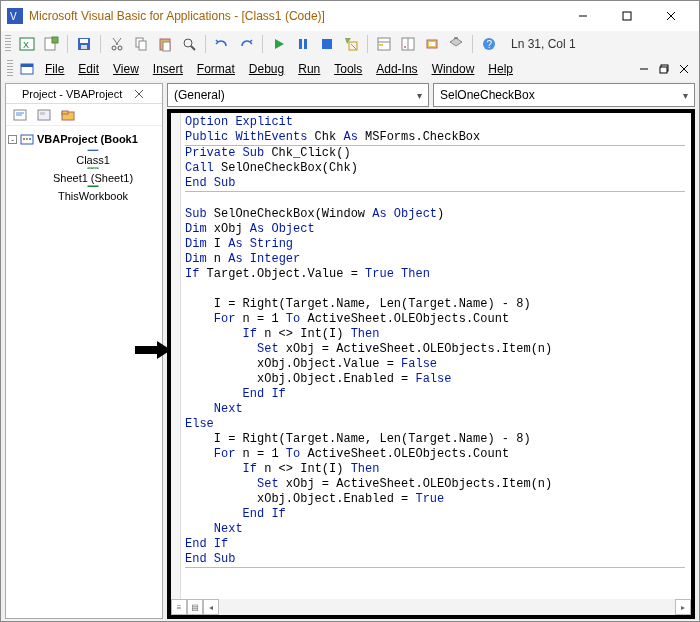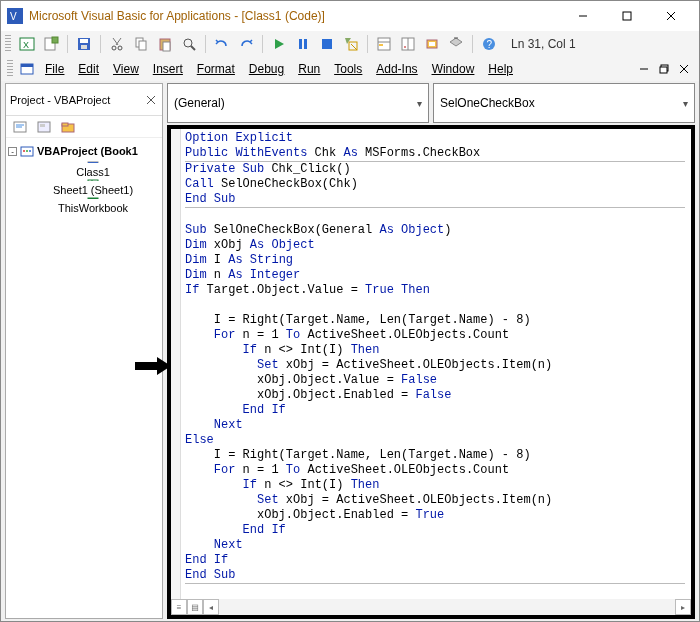--- a/index.html
+++ b/index.html
@@ -14,29 +14,29 @@
   .tb-btn { width: 20px; height: 20px; display: flex; align-items: center; justify-content: center; }
   .tb-sep { width: 1px; height: 18px; background: #ccc; margin: 0 2px; }
   .status-text { margin-left: 8px; color: #333; text-align: right; }
   .grip { width: 6px; height: 18px; background: repeating-linear-gradient(#aaa 0 1px, transparent 1px 3px); margin-right: 2px; }
   .menubar { height: 24px; display: flex; align-items: center; padding: 0 6px; gap: 2px; background: #f4f4f4; }
   .menubar .menu { padding: 2px 6px; text-decoration: underline; text-decoration-color: #777; text-underline-offset: 1px; }
   .menubar .mspacer { flex: 1; }
   .mdi-btn { width: 18px; height: 18px; display:flex; align-items:center; justify-content:center; }
   .workspace { display: flex; height: calc(622px - 30px - 26px - 26px); }
   .proj-panel { width: 158px; background: #fff; border: 1px solid #aaa; margin: 2px 2px 2px 4px; display: flex; flex-direction: column; }
-  .proj-title { display: flex; align-items: center; justify-content: space-between; height: 32px; padding: 0 4px; border-bottom: 1px solid #ddd; font-size: 11px; }
+  .proj-title { display: flex; align-items: center; justify-content: space-between; height: 20px; padding: 0 16px; border-bottom: 1px solid #ddd; font-size: 11px; }
   .proj-close { width: 14px; height: 14px; display:flex; align-items:center; justify-content:center; }
   .proj-tools { height: 22px; display: flex; align-items:center; gap:4px; padding: 0 4px; border-bottom:1px solid #eee; }
   .treeview { flex:1; padding:4px 2px; font-size:11px; color:#000; overflow:auto; background:#fff; }
   .tree-row { display:flex; align-items:center; height:18px; gap:3px; }
   .tree-toggle { width:9px; height:9px; border:1px solid #888; font-size:8px; line-height:7px; text-align:center; background:#fff; }
   .tree-ind1 { margin-left:18px;flex-direction:column; }
   .code-area { flex:1; display:flex; flex-direction:column; margin:2px 4px 2px 2px; }
-  .dd-row { height:40px; display:flex; gap:4px; margin-bottom:2px; }
+  .dd-row { height:24px; display:flex; gap:4px; margin-bottom:2px; }
   .dd { flex:1; background:#fff; border:1px solid #888; display:flex; align-items:center; padding:0 6px; font-size:12px; justify-content:space-between; }
   .dd .chev { font-size:10px; color:#555; }
   .code-frame { flex:1; background:#fff; border:4px solid #000; position:relative; }
   .code-inner { position:absolute; left:14px; right:6px; top:2px; bottom:18px; font-family: Consolas, "Courier New", monospace; font-size:12px; line-height:15px; white-space:pre; overflow:hidden; color:#000; }
   .code-inner .kw { color:#0018a8; }
   .code-inner hr { border:0; border-top:1px solid #bbb; margin:0; }
   .arrow { position:absolute; left:-36px; top:225px; }
   .left-gutter { position:absolute; left:0; top:0; bottom:0; width:10px; background:#f6f6f6; border-right:1px solid #ddd; }
   .hscroll { position:absolute; left:0; right:0; bottom:0; height:16px; background:#efefef; display:flex; }
   .hscroll .sq { width:16px; height:16px; border:1px solid #bbb; background:#fff; display:flex; align-items:center; justify-content:center; font-size:8px; color:#666; }
@@ -312,21 +312,21 @@
     </div>
     <div class="code-frame">
       <div class="left-gutter"></div>
       <svg class="arrow" width="36" height="24">
           <polygon points="0,8 22,8 22,3 36,12 22,21 22,16 0,16" fill="#000"></polygon>
         </svg>
       <div class="code-inner"><span class="kw">Option Explicit</span>
 <span class="kw">Public WithEvents</span><span> Chk </span><span class="kw">As</span><span> MSForms.CheckBox</span><hr><span class="kw">Private Sub</span><span> Chk_Click()</span>
 <span class="kw">Call</span><span> SelOneCheckBox(Chk)</span>
 <span class="kw">End Sub</span><hr><span></span>
-<span class="kw">Sub</span><span> SelOneCheckBox(General </span><span class="kw">As Object</span><span>)</span>
+<span class="kw">Sub</span><span> SelOneCheckBox(Window </span><span class="kw">As Object</span><span>)</span>
 <span class="kw">Dim</span><span> xObj </span><span class="kw">As Object</span>
 <span class="kw">Dim</span><span> I </span><span class="kw">As String</span>
 <span class="kw">Dim</span><span> n </span><span class="kw">As Integer</span>
 <span class="kw">If</span><span> Target.Object.Value = </span><span class="kw">True Then</span>
 <span></span>
 <span>    I = Right(Target.Name, Len(Target.Name) - 8)</span>
 <span>    </span><span class="kw">For</span><span> n = 1 </span><span class="kw">To</span><span> ActiveSheet.OLEObjects.Count</span>
 <span>        </span><span class="kw">If</span><span> n &lt;&gt; Int(I) </span><span class="kw">Then</span>
 <span>          </span><span class="kw">Set</span><span> xObj = ActiveSheet.OLEObjects.Item(n)</span>
 <span>          xObj.Object.Value = </span><span class="kw">False</span>

